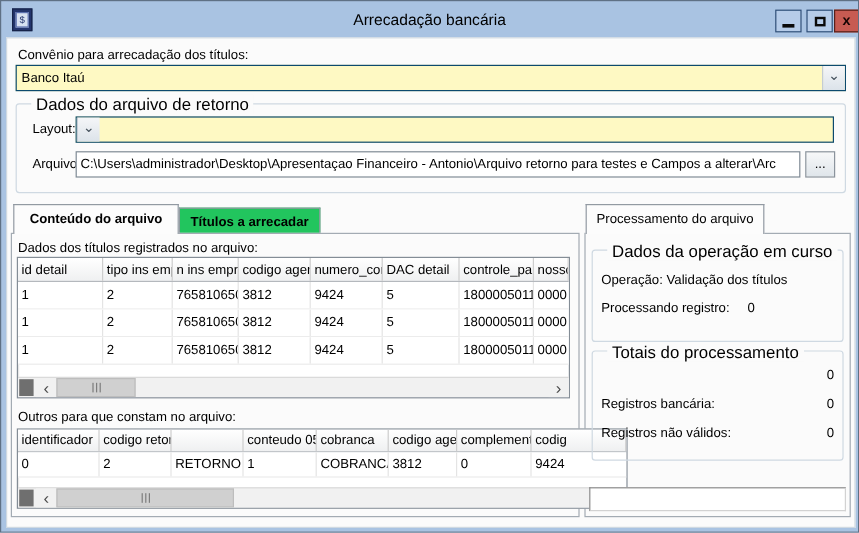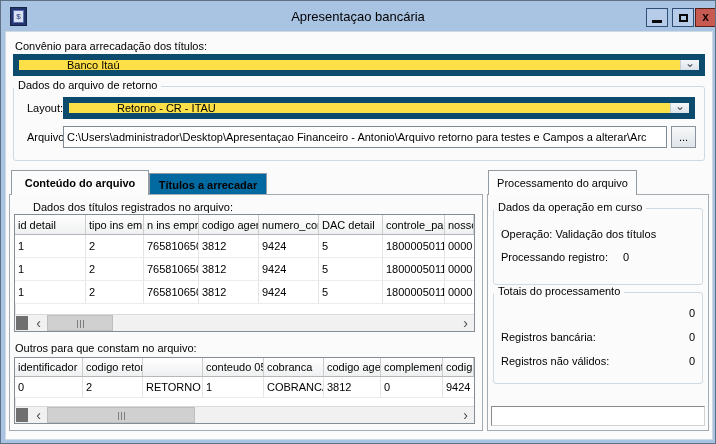--- a/index.html
+++ b/index.html
@@ -15,35 +15,35 @@
     display:flex;align-items:center;justify-content:center;font-size:8px;color:#24356d;}
   .caption-btn{position:absolute;top:7px;width:22px;height:19px;box-sizing:border-box;
     border:1px solid #2e4e77;background:#b6cce9;display:flex;align-items:center;justify-content:center;}
   .caption-btn.close{background:#c75b52;border-color:#59201a;}
   .glyph-min{width:10px;height:3px;background:#0a0a0a;margin-top:7px;}
   .glyph-max{width:9px;height:8px;border:2px solid #0a0a0a;box-sizing:border-box;background:transparent;}
   .glyph-close{font-size:12px;font-weight:bold;color:#160402;line-height:1;margin-top:-1px;}
   .client{position:absolute;left:4px;top:30px;width:708px;height:409px;
     background:#fbfbfb;border:1px solid #cfd9e2;box-sizing:border-box;}
   .lbl{position:absolute;font-size:11px;white-space:nowrap;}
-  .combo{position:absolute;height:22px;border:6px solid #0c4a6e;background:#fde047;
-    box-sizing:border-box;display:flex;align-items:stretch;padding-left:44px;}
+  .combo{position:absolute;height:22px;border:1px solid #0c4a6e;background:#fef9c3;
+    box-sizing:border-box;display:flex;align-items:stretch;}
   .combo-text{flex:1;font-size:11px;padding-left:4px;display:flex;align-items:center;
     white-space:nowrap;overflow:hidden;}
   .combo-btn{width:18px;border-left:1px solid #c4ccd4;
     background:linear-gradient(#f5f6f8,#dce3ea);display:flex;align-items:center;justify-content:center;}
   .combo-arrow{font-size:12px;color:#46525d;margin-top:-5px;}
   .tb{position:absolute;height:22px;border:1px solid #7f8a95;background:#fff;
     font-size:11px;padding:0 3px;box-sizing:border-box;font-family:inherit;color:#000;}
   .btn-browse{position:absolute;width:25px;height:22px;border:1px solid #8a939c;
     background:linear-gradient(#f7f8f9,#dfe5ea);font-size:11px;text-align:center;
     box-sizing:border-box;font-family:inherit;padding:0;line-height:12px;}
   .group{position:absolute;border:1px solid #cfd9e2;border-radius:3px;box-sizing:border-box;}
-  .group .legend{position:absolute;top:-8px;left:0;background:#fbfbfb;padding:0 4px;font-size:11px;white-space:nowrap;text-align:right;}
-  .tab{position:absolute;background:#0369a1;border:1px solid #929aa2;border-bottom:none;
+  .group .legend{position:absolute;top:-8px;left:12px;background:#fbfbfb;padding:0 4px;font-size:14px;white-space:nowrap;text-align:right;}
+  .tab{position:absolute;background:#22c55e;border:1px solid #929aa2;border-bottom:none;
     box-sizing:border-box;display:flex;align-items:center;justify-content:center;
     font-size:11px;white-space:nowrap;}
   .tab.bold{font-weight:bold;}
   .tab.active{z-index:3;background:#fcfcfc;}
   .tabpanel{position:absolute;background:#fbfbfb;border:1px solid #a3abb3;box-sizing:border-box;z-index:1;}
   .grid{position:absolute;background:#fff;border:1px solid #848d96;box-sizing:border-box;
     display:flex;flex-direction:column;overflow:hidden;box-shadow:inset 1px 1px 0 #e8e8e8;}
   .g-head{display:flex;flex:none;height:19px;background:linear-gradient(#ffffff,#eff0f1);
     border-bottom:1px solid #b4b8bd;}
   .g-row{display:flex;flex:none;height:22px;border-bottom:1px solid #ececec;background:#fff;}
@@ -68,21 +68,21 @@
   .g2c4{width:60px}.g2c5{width:57px}.g2c6{width:62px}.g2c7{flex:1;border-right:none}
   .progress{position:absolute;background:#fff;border:1px solid #8a8a8a;
     border-bottom-color:#d2d2d2;border-right-color:#d2d2d2;box-sizing:border-box;}
 </style>
 </head>
 <body>
 
 <div id="window">
 
   <div class="titlebar">
-    <span>Apresentaçao bancária</span>
+    <span>Arrecadação bancária</span>
   </div>
   <div class="app-icon">
     <div class="app-icon-inner">$</div>
   </div>
   <div class="caption-btn" style="left:645px;">
     <span class="glyph-min"></span>
   </div>
   <div class="caption-btn" style="left:671px;">
     <span class="glyph-max"></span>
   </div>
@@ -98,38 +98,37 @@
     <span class="combo-btn">
       <span class="combo-arrow">⌄</span>
     </span>
   </div>
 
   <div class="group" style="left:12px;top:85px;width:692px;height:75px;">
     <span class="legend">Dados do arquivo de retorno</span>
   </div>
   <div class="lbl" style="left:26px;top:101px;">Layout:</div>
   <div class="combo" style="left:62px;top:96px;width:632px;">
-    <span class="combo-text">Retorno - CR - ITAU</span>
     <span class="combo-btn">
       <span class="combo-arrow">⌄</span>
     </span>
   </div>
   <div class="lbl" style="left:26px;top:130px;">Arquivo:</div>
   <input class="tb" style="left: 62px; top: 125px; width: 604px;" readonly="" value="C:\Users\administrador\Desktop\Apresentaçao Financeiro - Antonio\Arquivo retorno para testes e Campos a alterar\Arc">
   <button class="btn-browse" style="left:670px;top:125px;">...</button>
 
   <div class="tab bold active" style="left:10px;top:169px;width:138px;height:25px;">
     <span>Conteúdo do arquivo</span>
   </div>
   <div class="tab bold" style="left:148px;top:172px;width:118px;height:22px;">
     <span>Títulos a arrecadar</span>
   </div>
   <div class="tabpanel" style="left:8px;top:193px;width:474px;height:237px;"></div>
 
-  <div class="lbl" style="left:32px;top:200px;z-index:2;">Dados dos títulos registrados no arquivo:</div>
+  <div class="lbl" style="left:14px;top:200px;z-index:2;">Dados dos títulos registrados no arquivo:</div>
 
   <div class="grid" style="left:13px;top:213px;width:461px;height:118px;z-index:2;">
     <div class="g-head">
       <div class="cell g1c0">id detail</div>
       <div class="cell g1c1">tipo ins empr</div>
       <div class="cell g1c2">n ins empres</div>
       <div class="cell g1c3">codigo agen</div>
       <div class="cell g1c4">numero_con</div>
       <div class="cell g1c5">DAC detail</div>
       <div class="cell g1c6">controle_pai</div>
@@ -176,21 +175,21 @@
       </div>
       <div class="sb-track"></div>
       <div class="sb-btn">
         <span>›</span>
       </div>
     </div>
   </div>
 
   <div class="lbl" style="left:14px;top:341px;z-index:2;">Outros para que constam no arquivo:</div>
 
-  <div class="grid" style="left:13px;top:356px;width:461px;height:67px;z-index:2;">
+  <div class="grid" style="left:13px;top:356px;width:509px;height:67px;z-index:2;">
     <div class="g-head" style="height:18px;">
       <div class="cell g2c0">identificador</div>
       <div class="cell g2c1">codigo retor</div>
       <div class="cell g2c2"></div>
       <div class="cell g2c3">conteudo 05</div>
       <div class="cell g2c4">cobranca</div>
       <div class="cell g2c5">codigo agen</div>
       <div class="cell g2c6">complemento</div>
       <div class="cell g2c7">codig</div>
     </div>

